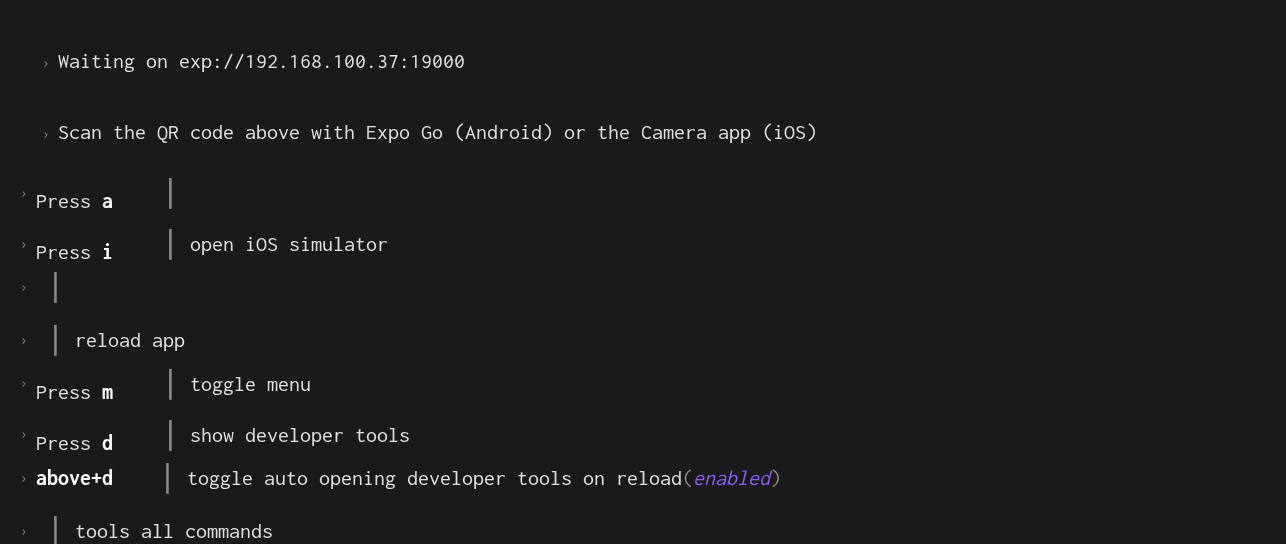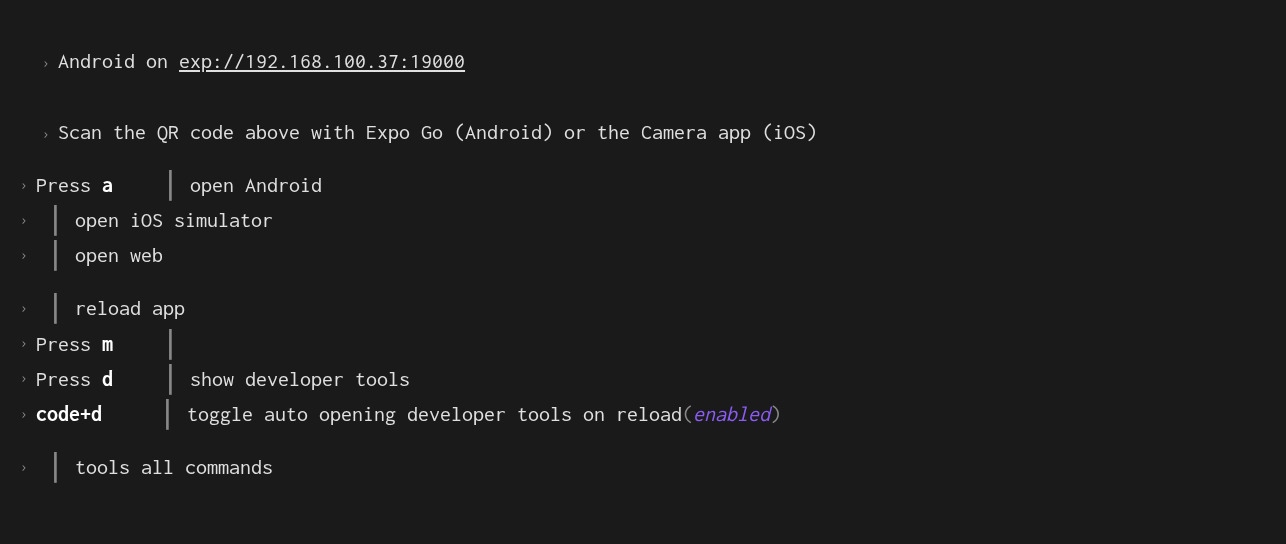--- a/index.html
+++ b/index.html
@@ -23,21 +23,20 @@
     }
     .bullet {
       color: #888888;
       font-size: 16px;
       display: inline-block;
       vertical-align: middle;
       margin-right: 8px;
       margin-left: 12px;
     }
     .underline {
-      text-decoration: underline;
     }
     .bold {
       font-weight: bold;
       color: #ffffff;
     }
     .dim {
       color: #888888;
     }
     .dim-italic {
       color: #8b5cf6;
@@ -46,85 +45,86 @@
     .group {
       margin-top: 18px;
     }
     .key-row {
       display: flex;
       align-items: center;
     }
     .key-left {
       display: inline-block;
       min-width: 115px;
+      margin-top: 16px;
     }
     .key-left-shift {
       display: inline-block;
       min-width: 112px;
     }
     .pipe {
       color: #888888;
       margin: 0 14px;
     }
     .footer {
       margin-top: 25px;
       margin-left: 0;
       padding-left: 0;
     }
   </style>
 </head>
 <body>
 
 <div class="line">
-  <span class="bullet">›</span><span>Android on </span><span class="underline">exp://192.168.100.37:19000</span>
+  <span class="bullet">›</span><span>Waiting on </span><span class="underline">exp://192.168.100.37:19000</span>
 </div>
 
 <div class="line">
   <span class="bullet">›</span><span>Scan the QR code above with Expo Go (Android) or the Camera app (iOS)</span>
 </div>
 
 <div class="group">
   <div class="key-row">
     <span class="bullet">›</span>
     <span class="key-left"><span>Press </span><span class="bold">a</span></span>
     <span class="pipe">│</span>
-    <span>open Android</span>
   </div>
   <div class="key-row">
     <span class="bullet">›</span>
+    <span class="key-left"><span>Press </span><span class="bold">i</span></span>
     <span class="pipe">│</span>
     <span>open iOS simulator</span>
   </div>
   <div class="key-row">
     <span class="bullet">›</span>
     <span class="pipe">│</span>
-    <span>open web</span>
   </div>
 </div>
 
 <div class="group">
   <div class="key-row">
     <span class="bullet">›</span>
     <span class="pipe">│</span>
     <span>reload app</span>
   </div>
   <div class="key-row">
     <span class="bullet">›</span>
     <span class="key-left"><span>Press </span><span class="bold">m</span></span>
     <span class="pipe">│</span>
+    <span>toggle menu</span>
   </div>
   <div class="key-row">
     <span class="bullet">›</span>
     <span class="key-left"><span>Press </span><span class="bold">d</span></span>
     <span class="pipe">│</span>
     <span>show developer tools</span>
   </div>
   <div class="key-row">
     <span class="bullet">›</span>
-    <span class="key-left-shift"><span class="bold">code+d</span></span>
+    <span class="key-left-shift"><span class="bold">above+d</span></span>
     <span class="pipe">│</span>
     <span>toggle auto opening developer tools on reload </span>
       <span class="dim">(</span>
       <span class="dim-italic">enabled</span>
       <span class="dim">)</span>
   </div>
 </div>
 
 <div class="group">
   <div class="key-row">

